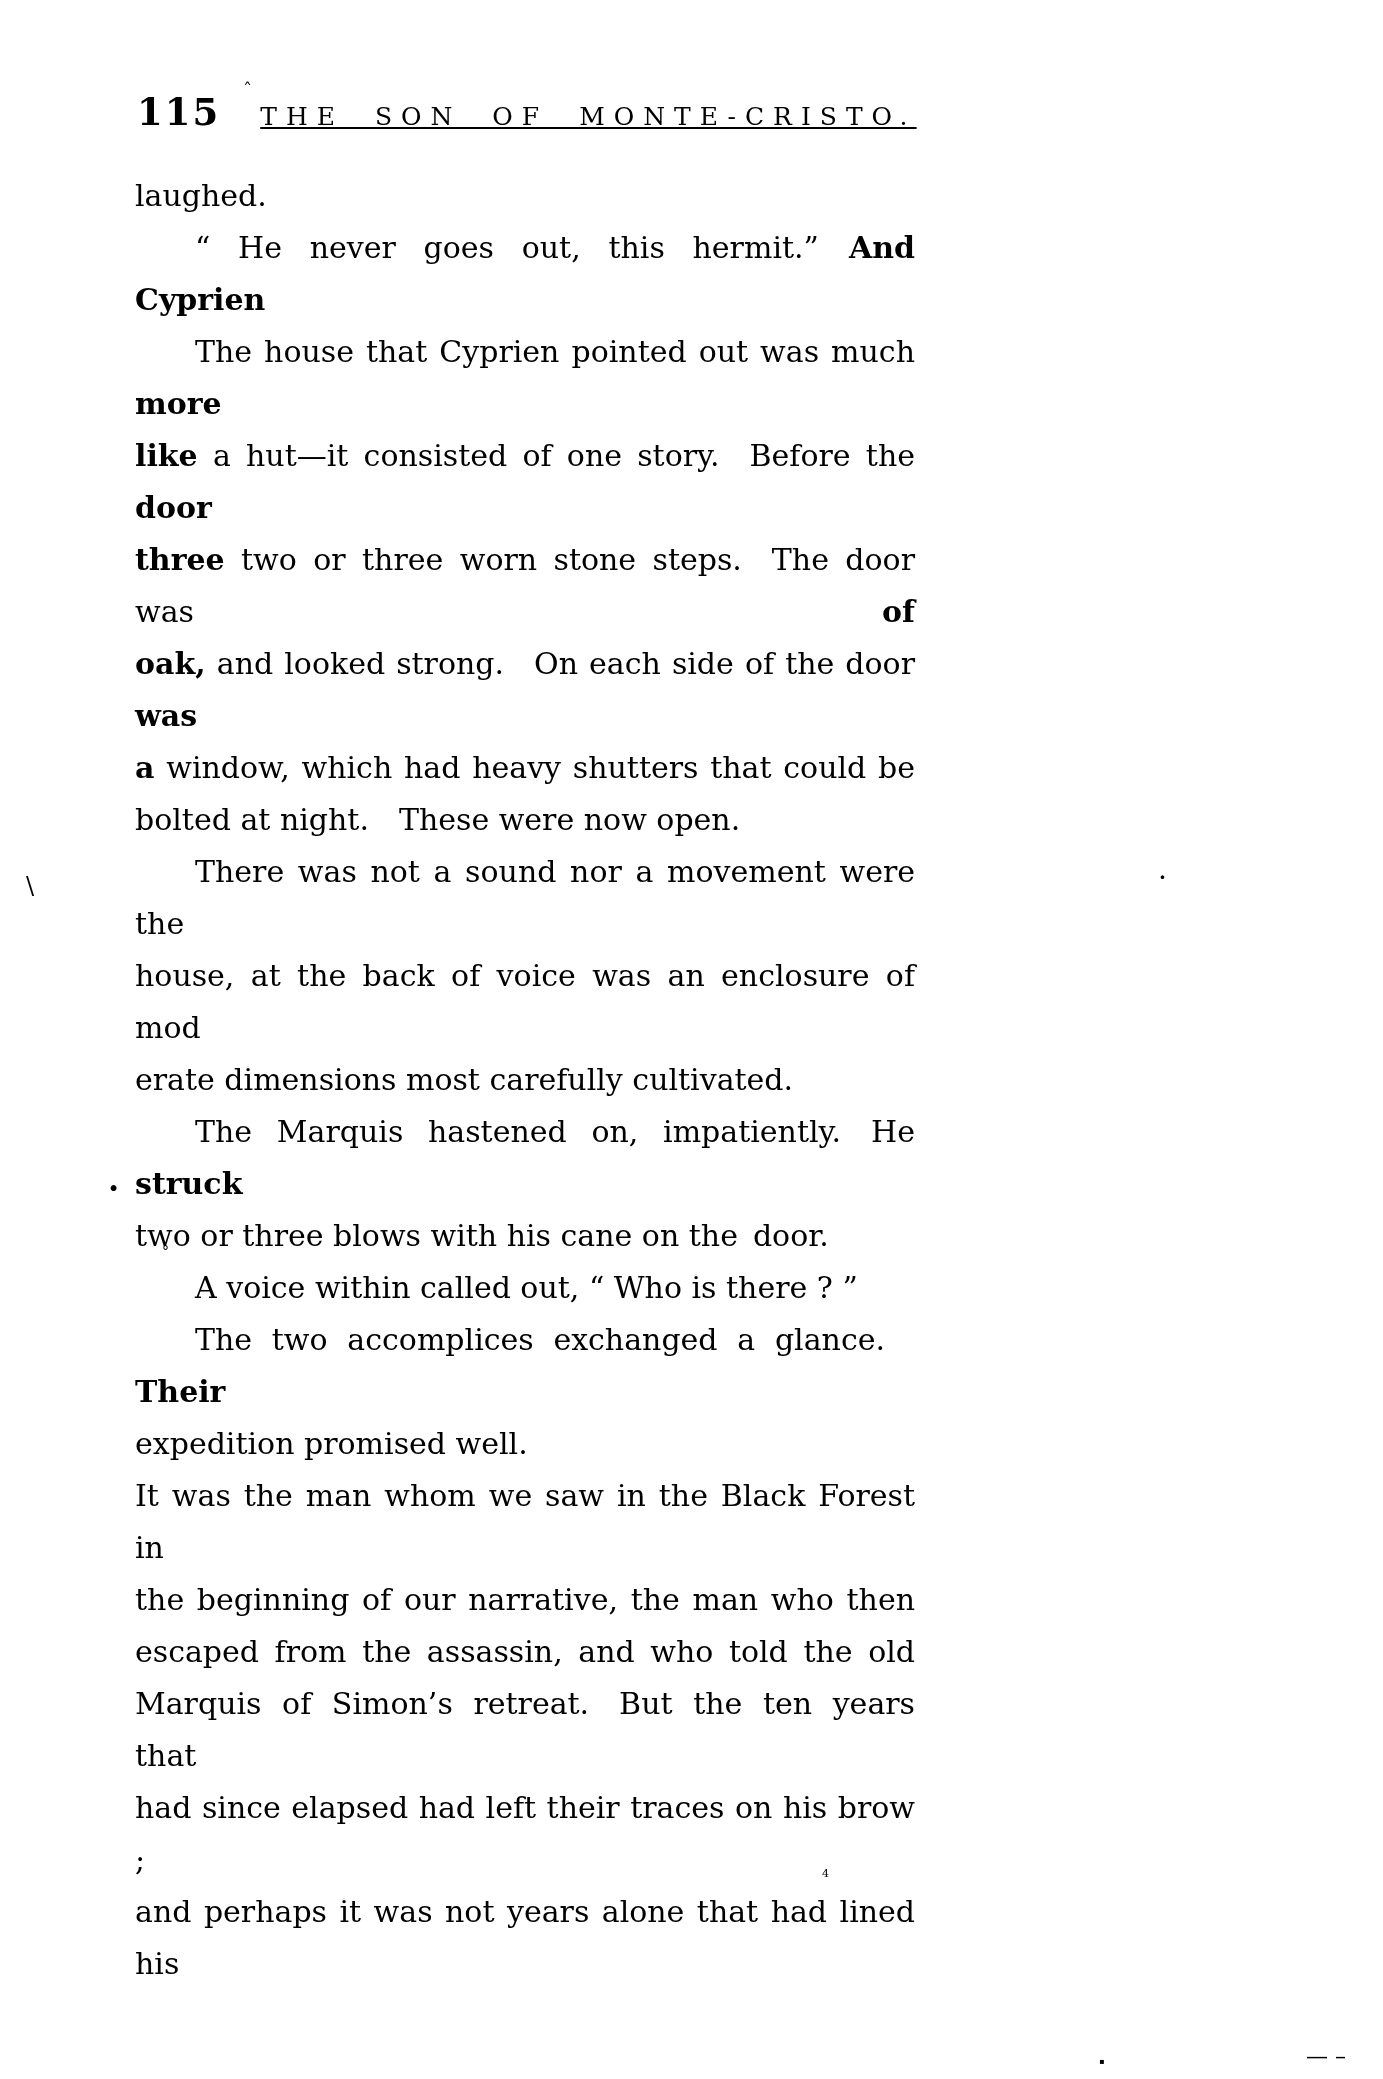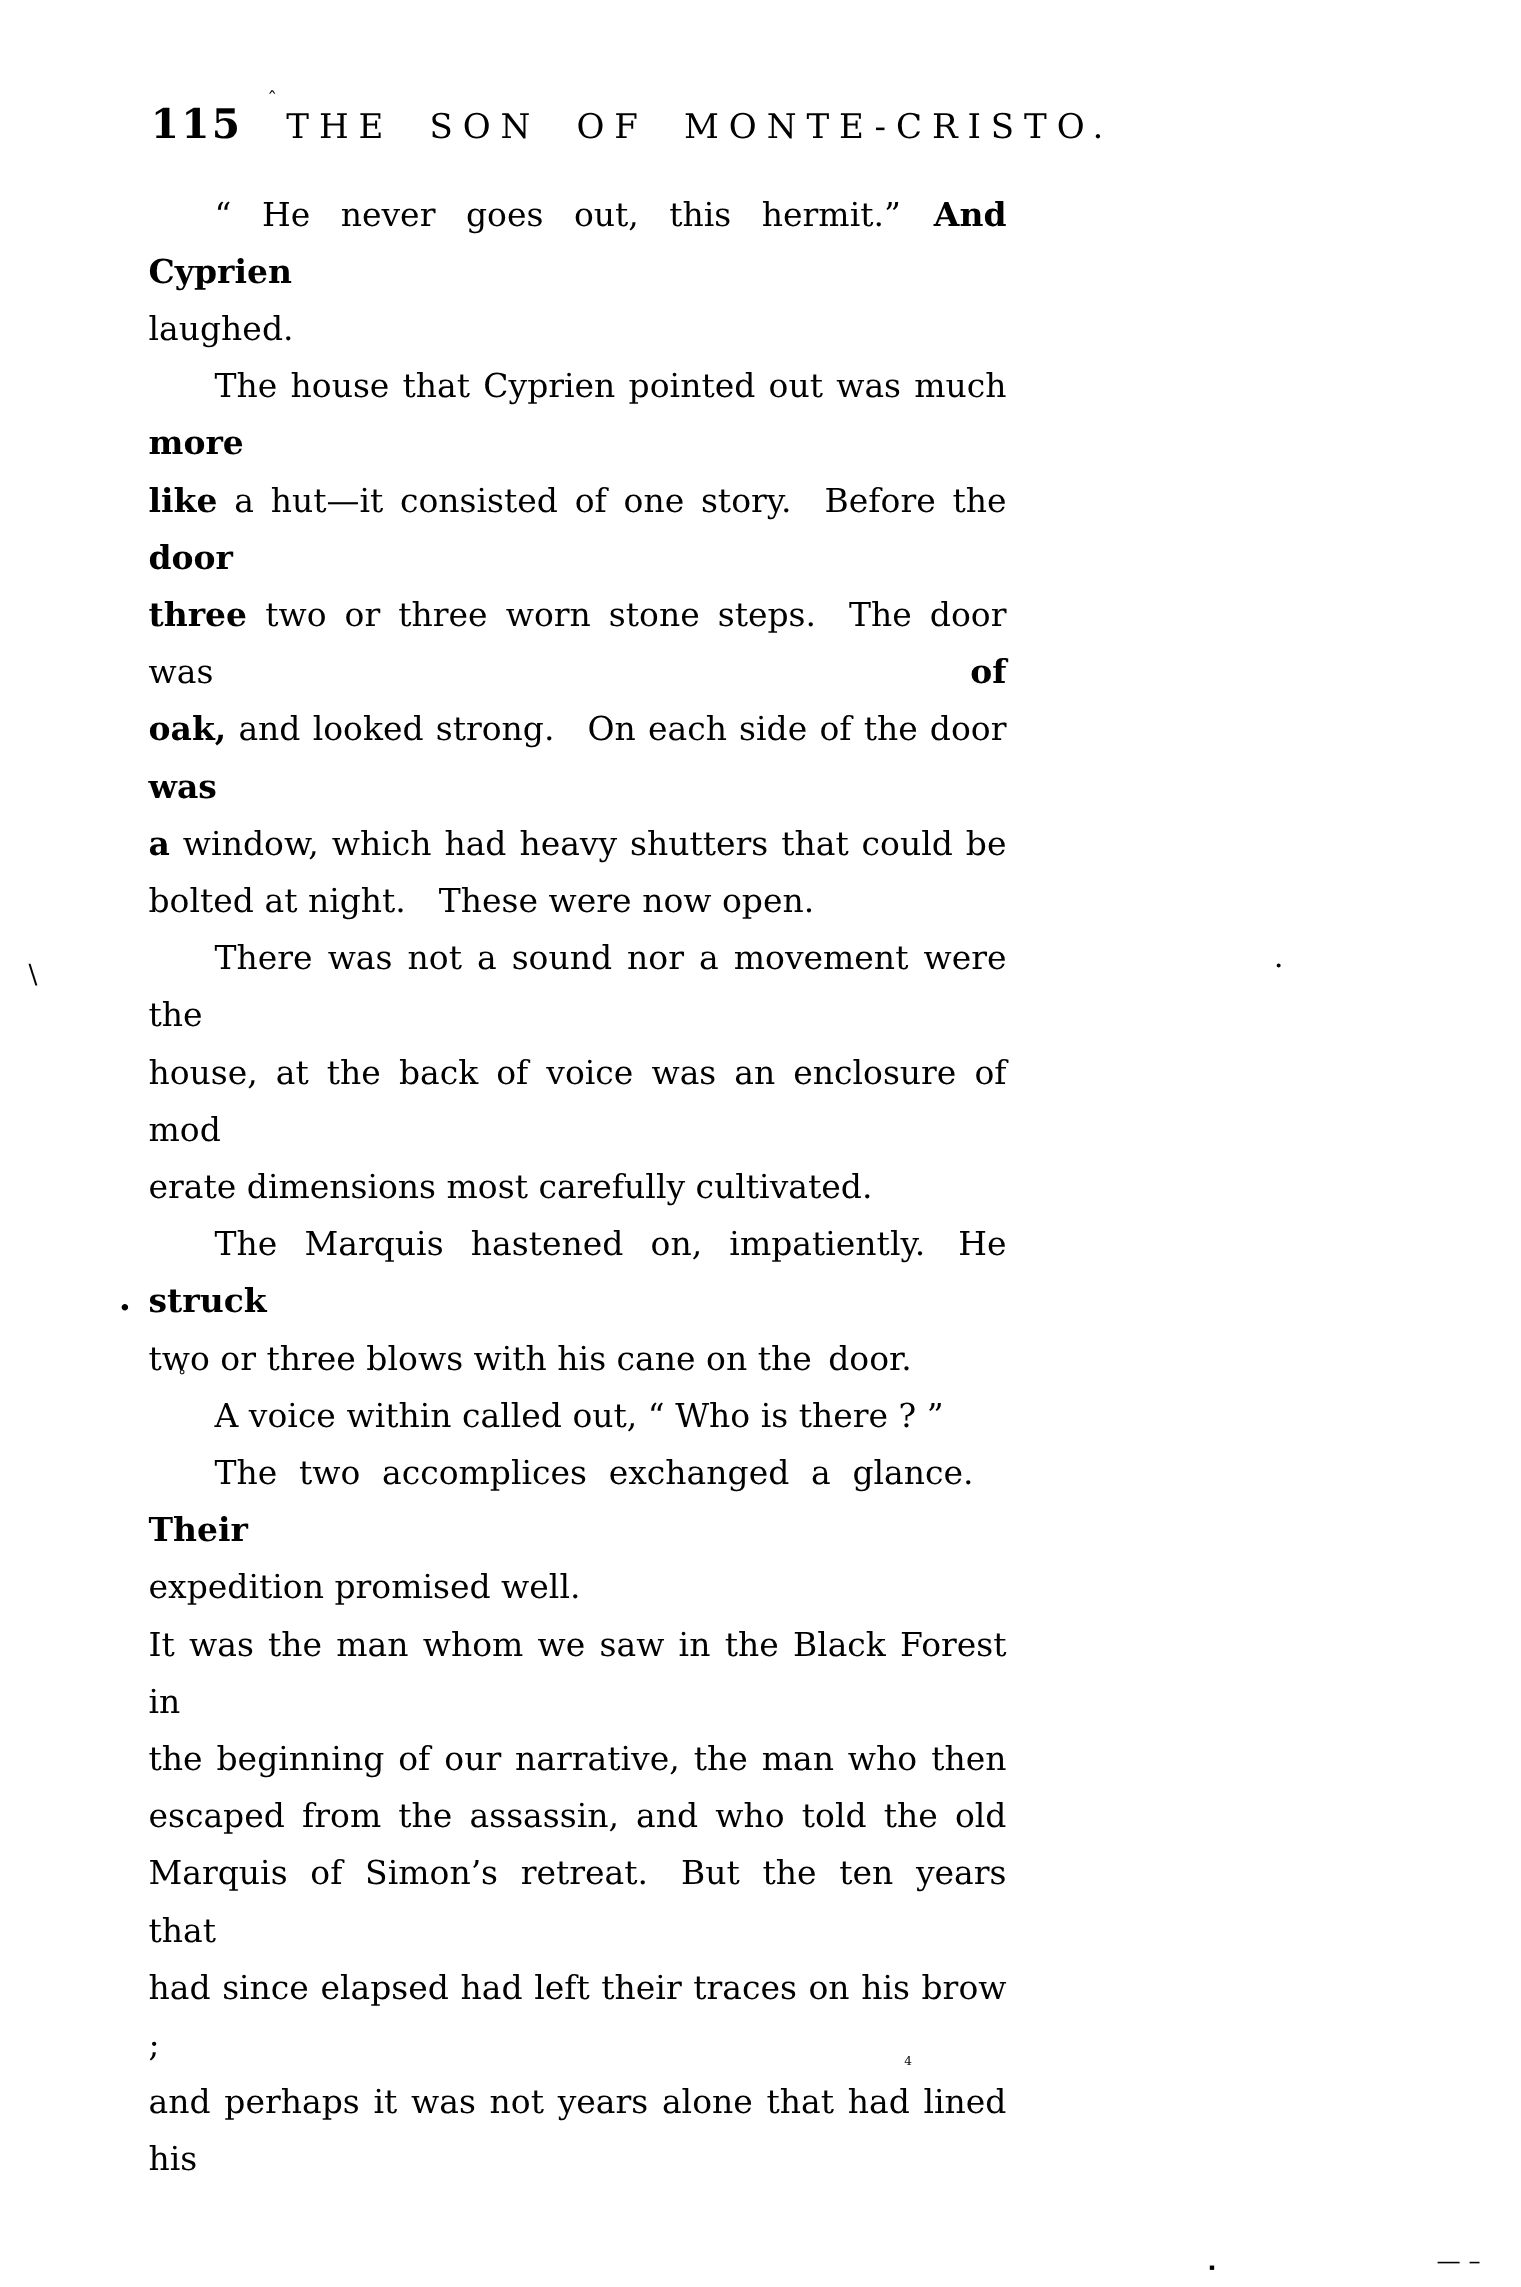--- a/index.html
+++ b/index.html
@@ -18,24 +18,25 @@
     left:137px;
     top:90px;
     white-space:nowrap;
   }
   .pagenum {
     font-weight:bold;
     font-size:37px;
     letter-spacing:2px;
   }
   .booktitle {
-    font-size:31px;
+    font-size:25px;
     letter-spacing:9px;
     word-spacing:14px;
     margin-left:40px;
+    text-decoration:underline;
   }
   .bodytext {
     position:absolute;
     left:135px;
     top:170px;
     width:780px;
     font-size:30px;
     line-height:52px;
   }
   .line { text-align:left; white-space:normal; }
@@ -48,22 +49,22 @@
   }
 </style>
 </head>
 <body>
 
 <div class="page">
   <div class="header">
     <span class="pagenum">115</span><span class="booktitle">THE SON OF MONTE-CRISTO.</span>
   </div>
   <div class="bodytext">
+      <div class="line">laughed.</div>
       <div class="line indent just">“ He never goes out, this hermit.” <b>And Cyprien</b></div>
-      <div class="line">laughed.</div>
       <div class="line indent just">The house that Cyprien pointed out was much <b>more</b></div>
       <div class="line just"><b>like</b> a hut—it consisted of one story. Before the <b>door</b></div>
       <div class="line just"><b>three</b> two or three worn stone steps. The door was <b>of</b></div>
       <div class="line just"><b>oak,</b> and looked strong. On each side of the door <b>was</b></div>
       <div class="line just"><b>a</b> window, which had heavy shutters that could be</div>
       <div class="line">bolted at night. These were now open.</div>
       <div class="line indent just">There was not a sound nor a movement were the</div>
       <div class="line just">house, at the back of voice was an enclosure of mod</div>
       <div class="line">erate dimensions most carefully cultivated.</div>
       <div class="line indent just">The Marquis hastened on, impatiently. He <b>struck</b></div>

